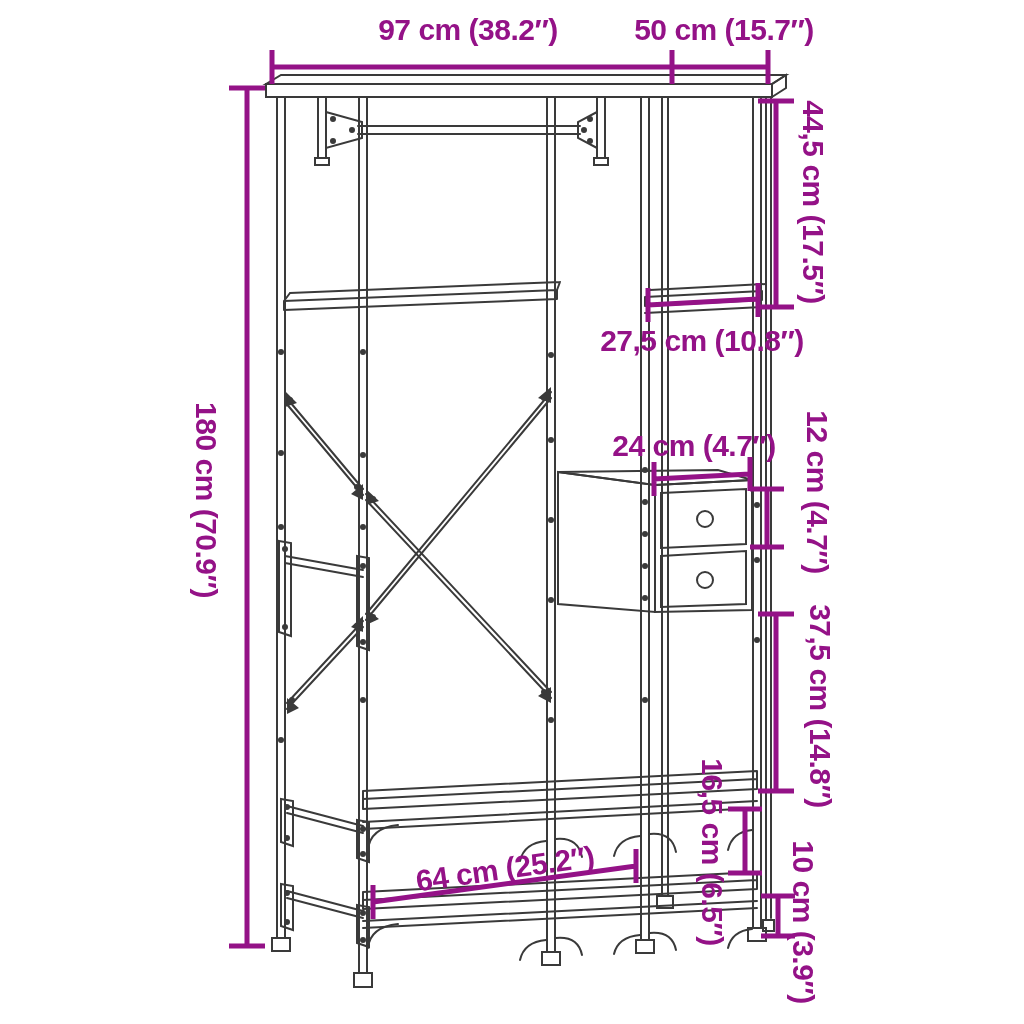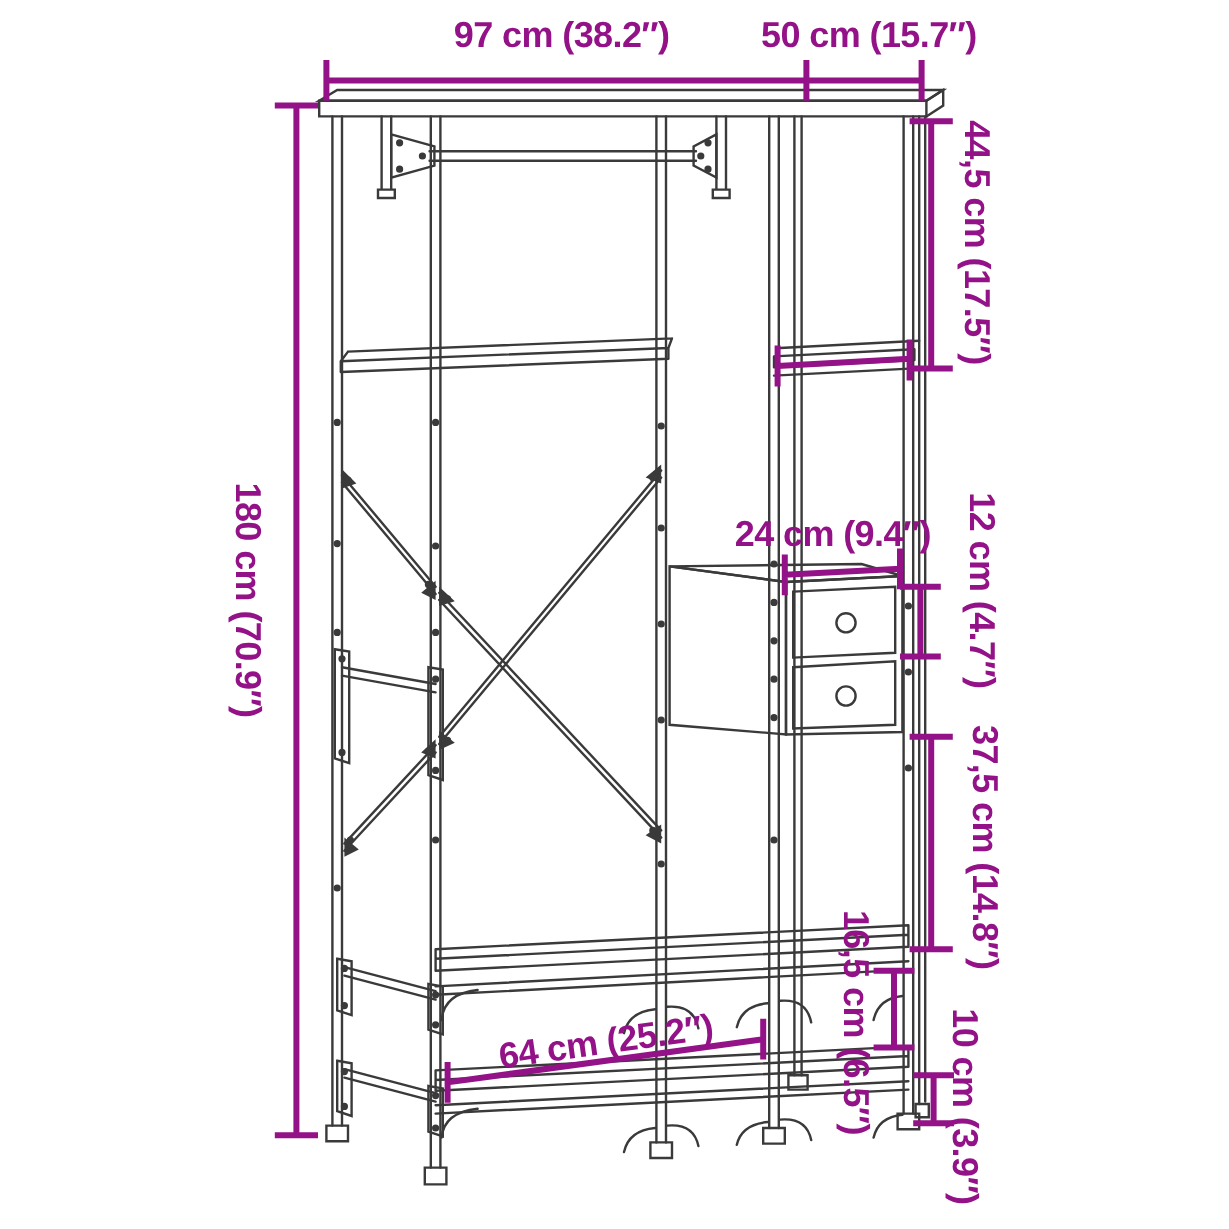--- a/index.html
+++ b/index.html
@@ -123,20 +123,21 @@
       <path class="dimline" d="M745,809 V873 M728,809 H762 M728,873 H762"></path>
       <path class="dimline" d="M778,896 V936 M761,896 H795 M761,936 H795"></path>
       <path class="dimline" d="M373,902 L636,866 M373,885 V919 M636,849 V883"></path>
     </g>
   </svg>
 
   <div class="lbl" style="left:468px;top:30px">97 cm (38.2″)</div>
   <div class="lbl" style="left:724px;top:30px">50 cm (15.7″)</div>
   <div class="lbl v" style="left:206px;top:500px">180 cm (70.9″)</div>
   <div class="lbl v" style="left:813px;top:202px">44,5 cm (17.5″)</div>
-  <div class="lbl" style="left:694px;top:446px">24 cm (9.4″)</div>
+  <div class="lbl" style="left:702px;top:341px">27,5 cm (10.8″)</div>
+  <div class="lbl" style="left:694px;top:446px">24 cm (4.7″)</div>
   <div class="lbl v" style="left:817px;top:492px">12 cm (4.7″)</div>
   <div class="lbl v" style="left:820px;top:706px">37,5 cm (14.8″)</div>
   <div class="lbl v" style="left:712px;top:852px">16,5 cm (6.5″)</div>
   <div class="lbl v" style="left:803px;top:922px">10 cm (3.9″)</div>
   <div class="lbl slant" style="left:505px;top:869px">64 cm (25.2″)</div>
 
 </div>
 
 </body></html>

